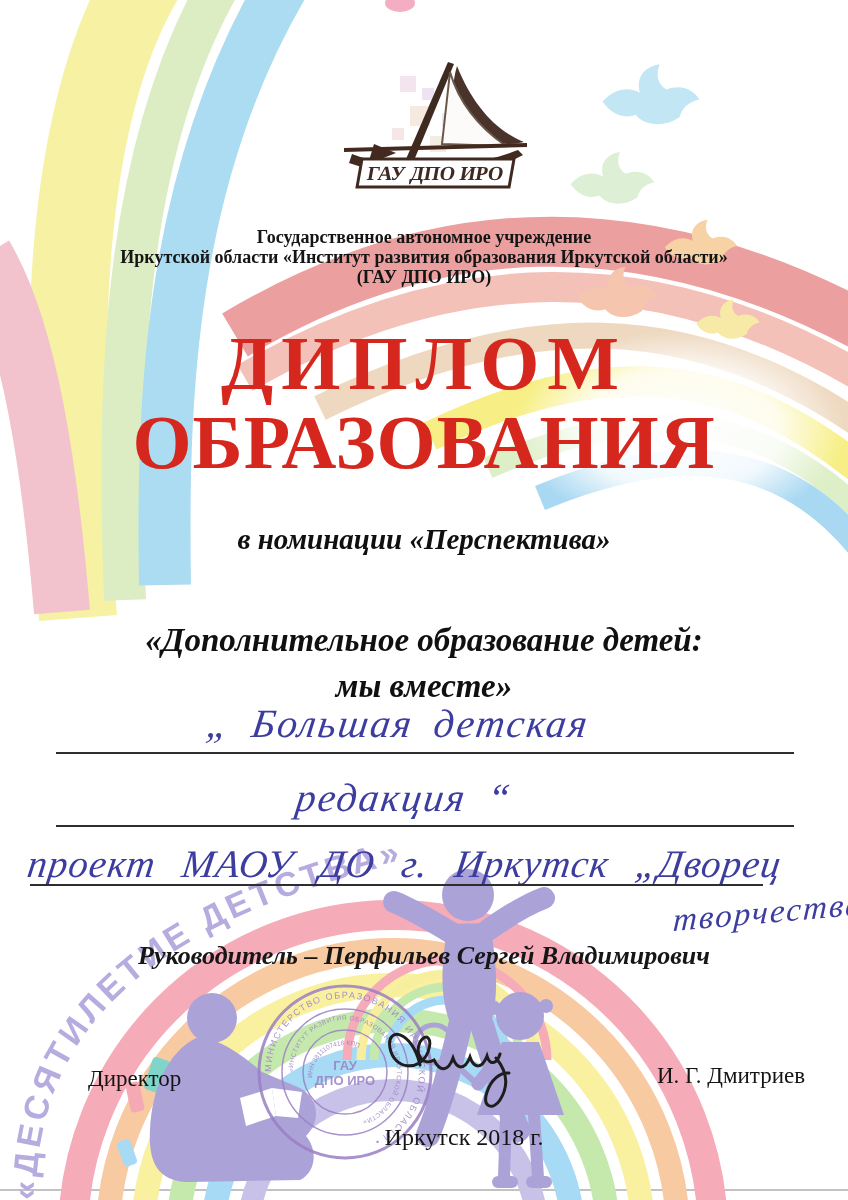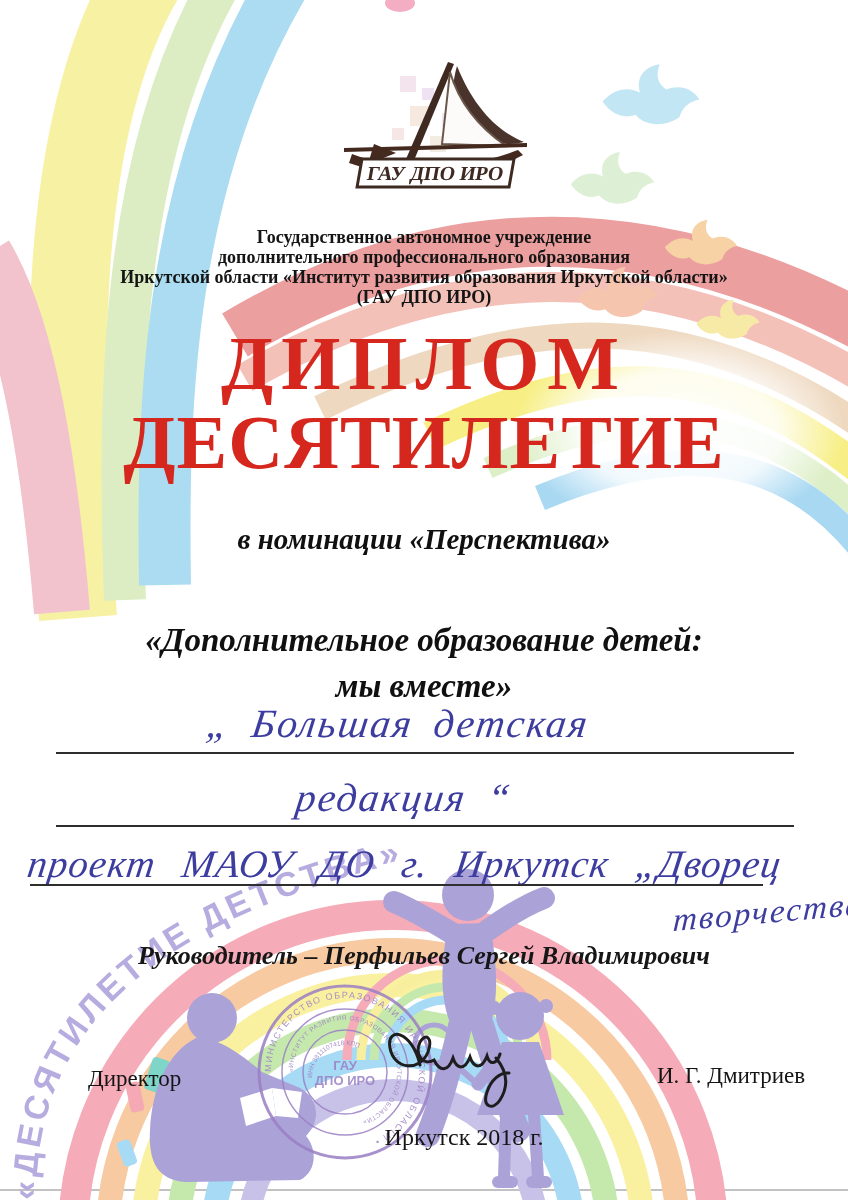--- a/index.html
+++ b/index.html
@@ -191,28 +191,27 @@
       <text y="13" text-anchor="middle" font-family="Liberation Sans,sans-serif" font-weight="bold" font-size="13" fill="#9a7fc4">ДПО ИРО</text>
     </g>
 
     <path d="M 420,245 C 412,210 386,206 390,228 C 394,250 420,252 428,232 C 433,218 426,212 420,222 C 414,236 424,246 434,240
              C 440,252 448,252 453,238 C 457,250 465,250 470,237 C 474,249 482,249 487,236 C 490,246 497,244 500,234
              M 496,238 C 506,250 510,264 500,280 C 493,291 482,287 487,272 C 491,260 500,252 509,253" fill="none" stroke="#1d1d1d" stroke-width="3" stroke-linecap="round"></path>
   </svg>
 
   <div class="abs center header-block text-layer">
     <div>Государственное автономное учреждение</div>
-    <div>дополнительного профессионального образования</div>
     <div>Иркутской области «Институт развития образования Иркутской области»</div>
     <div>(ГАУ ДПО ИРО)</div>
   </div>
 
   <div class="abs center title-block text-layer">
     <div class="title-l1">ДИПЛОМ</div>
-    <div class="title-l2">ДЕСЯТИЛЕТИЕ</div>
+    <div class="title-l2">ОБРАЗОВАНИЯ</div>
   </div>
 
   <div class="abs center nomination text-layer">в номинации «Перспектива»</div>
   <div class="abs center fest2 text-layer">«Дополнительное образование детей:</div>
   <div class="abs center fest3 text-layer">мы вместе»</div>
 
   <div class="abs center hw hw1 text-layer">„ Большая детская</div>
   <div class="abs rule rule1 text-layer"></div>
   <div class="abs center hw hw2 text-layer">редакция “</div>
   <div class="abs rule rule2 text-layer"></div>

